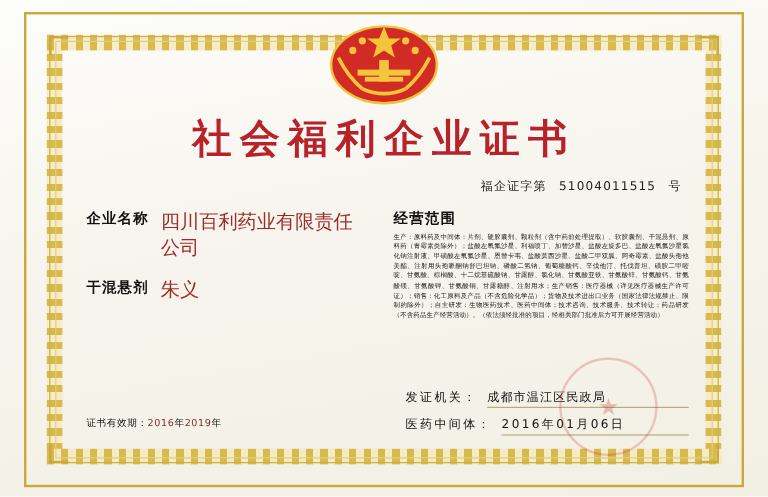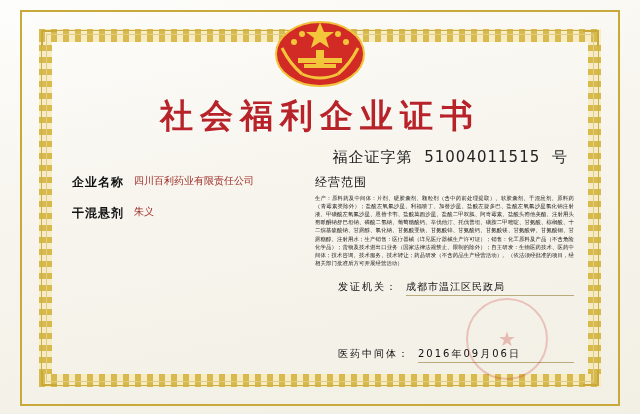--- a/index.html
+++ b/index.html
@@ -93,39 +93,39 @@
     letter-spacing: 7px;
     color: #b8232a;
     text-shadow: 0 1px 0 rgba(255,255,255,0.7);
   }
 
   
   .cert-no {
     position: absolute;
     right: 72px;
     top: 148px;
-    font-size: 15px;
+    font-size: 10px;
     color: #222;
     letter-spacing: 1px;
   }
   .cert-no .num {
     display: inline-block;
     padding: 0 6px;
     letter-spacing: 1px;
   }
 
   
   .body-area {
     position: absolute;
     left: 72px;
     right: 66px;
     top: 174px;
     bottom: 46px;
     display: flex;
-    gap: 15px;
+    gap: 28px;
   }
   .col-left { width: 228px; flex: none; }
   .col-right { flex: 1; }
 
   .field-row {
     display: flex;
     align-items: flex-start;
     margin-bottom: 14px;
   }
   .field-label {
@@ -137,26 +137,26 @@
     flex: none;
   }
   .field-value {
     font-size: 11px;
     color: #1b1b1b;
     margin-left: 10px;
     line-height: 1.35;
   }
   .field-value.red {
     color: #9d2b25;
-    font-size: 10px;
+    font-size: 16px;
   }
 
   .scope-label {
     font-size: 12px;
-    font-weight: normal;
+    font-weight: bold;
     color: #111;
     letter-spacing: 1px;
     margin-bottom: 3px;
   }
   .scope-text {
     font-size: 5.4px;
     line-height: 1.5;
     color: #1a1a1a;
     text-align: justify;
     letter-spacing: 0.1px;
@@ -188,21 +188,20 @@
   .issuer-row {
     display: flex;
     align-items: baseline;
     margin-bottom: 7px;
     letter-spacing: 1px;
   }
   .issuer-row .lbl {
     flex: none;
     font-size: 10px;
     letter-spacing: 2px;
-    margin-top: 44px;
   }
   .issuer-row .val {
     margin-left: 8px;
     font-size: 10px;
     letter-spacing: 1px;
     border-bottom: 1px solid #b9ab7c;
     flex: 1;
     padding-bottom: 1px;
   }
   .issuer-row .val.date {
@@ -305,30 +304,33 @@
     </div>
 
     <div class="col-right">
       <div>
         <div class="scope-label">经营范围</div>
         <div class="scope-text">生产：原料药及中间体：片剂、硬胶囊剂、颗粒剂（含中药前处理提取）、软胶囊剂、干混悬剂、原料药（青霉素类除外）；盐酸左氧氟沙星、利福喷丁、加替沙星、盐酸左旋多巴、盐酸左氧氟沙星氯化钠注射液、甲磺酸左氧氟沙星、恩替卡韦、盐酸莫西沙星、盐酸二甲双胍、阿奇霉素、盐酸头孢他美酯、注射用头孢哌酮钠舒巴坦钠、磷酸二氢钠、葡萄糖酸钙、辛伐他汀、托伐普坦、磺胺二甲嘧啶、甘氨酸、棕榈酸、十二烷基硫酸钠、甘露醇、氯化钠、甘氨酸亚铁、甘氨酸锌、甘氨酸钙、甘氨酸镁、甘氨酸钾、甘氨酸铜、甘露糖醇、注射用水；生产销售：医疗器械（详见医疗器械生产许可证）；销售：化工原料及产品（不含危险化学品）；货物及技术进出口业务（国家法律法规禁止、限制的除外）；自主研发：生物医药技术、医药中间体；技术咨询、技术服务、技术转让；药品研发（不含药品生产经营活动）。（依法须经批准的项目，经相关部门批准后方可开展经营活动）</div>
       </div>
     </div>
   </div>
 
+  <div class="validity">
+    <span>证书有效期：</span><span class="v">2016</span><span>年</span><span class="v">2019</span><span>年</span>
+  </div>
 
   <div class="issuer-block">
     <div class="issuer-row">
       <span class="lbl">发证机关：</span>
       <span class="val">成都市温江区民政局</span>
     </div>
     <div class="issuer-row">
       <span class="lbl">医药中间体：</span>
       <span class="val date">
-        <span>2016</span><span>年</span><span>09</span><span>月</span><span>06</span><span>日</span>
+        <span>2016</span><span>年</span><span>01</span><span>月</span><span>06</span><span>日</span>
       </span>
     </div>
   </div>
 
   <div class="seal">
     <div class="seal-star">★</div>
   </div>
 
 
 </div>

